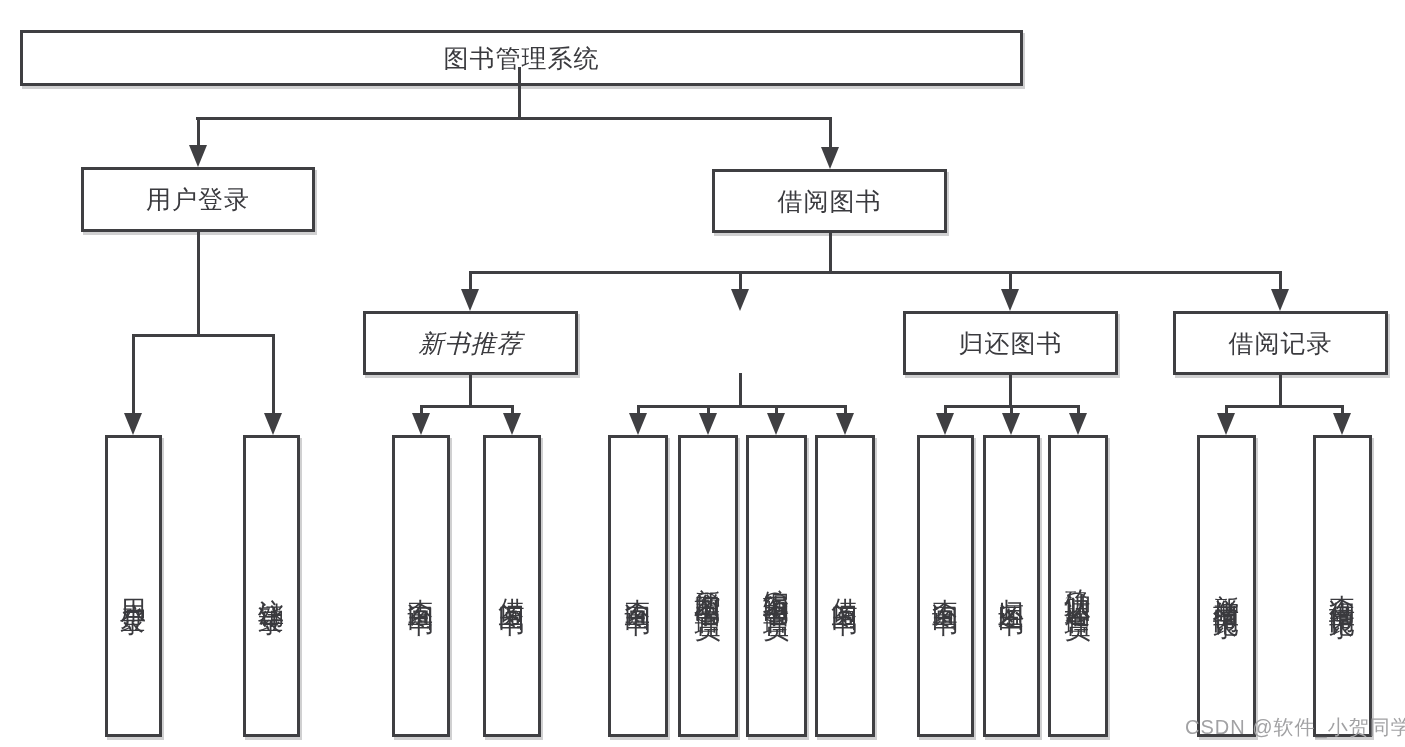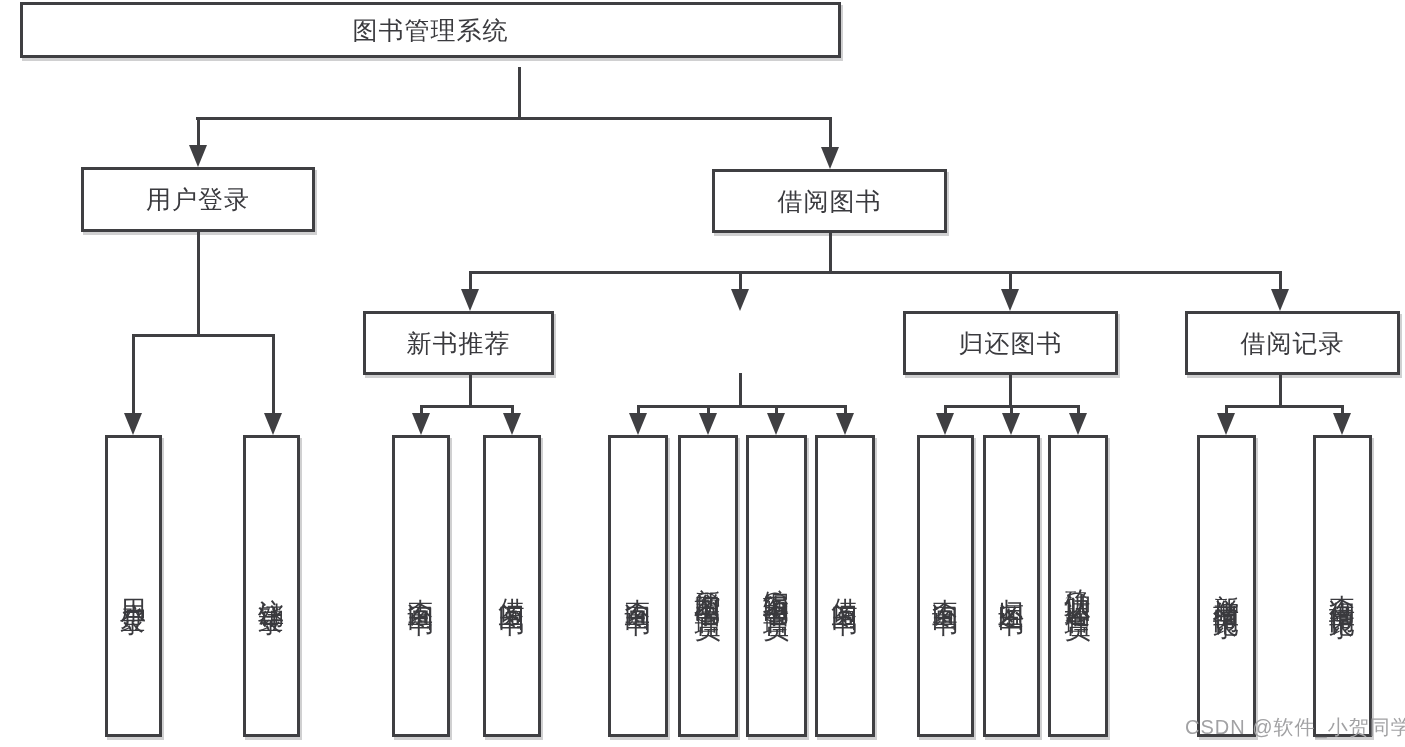--- a/index.html
+++ b/index.html
@@ -55,21 +55,21 @@
     color: #a2a2a4;
     letter-spacing: 1px;
     white-space: nowrap;
   }
 </style>
 </head>
 <body>
 
 <div id="canvas">
 
-  <div class="box hbox" style="left:20px; top:2px; width:821px; height:56px;">
+  <div class="box hbox" style="left:20px; top:30px; width:1003px; height:56px;">
     <span>图书管理系统</span>
   </div>
 
   <div class="vline" style="left:518px; top:67px; height:52px;"></div>
   <div class="hline" style="left:196px; top:117px; width:636px;"></div>
   <div class="vline" style="left:197px; top:117px; height:30px;"></div>
   <div class="arrow" style="left:189px; top:145px;"></div>
   <div class="vline" style="left:829px; top:117px; height:32px;"></div>
   <div class="arrow" style="left:821px; top:147px;"></div>
 
@@ -91,27 +91,27 @@
   <div class="hline" style="left:469px; top:271px; width:813px;"></div>
   <div class="vline" style="left:469px; top:271px; height:20px;"></div>
   <div class="arrow" style="left:461px; top:289px;"></div>
   <div class="vline" style="left:739px; top:271px; height:20px;"></div>
   <div class="arrow" style="left:731px; top:289px;"></div>
   <div class="vline" style="left:1009px; top:271px; height:20px;"></div>
   <div class="arrow" style="left:1001px; top:289px;"></div>
   <div class="vline" style="left:1279px; top:271px; height:20px;"></div>
   <div class="arrow" style="left:1271px; top:289px;"></div>
 
-  <div class="box hbox" style="left:363px; top:311px; width:191px; height:64px;">
+  <div class="box hbox" style="left:363px; top:311px; width:215px; height:64px;font-style:italic;">
     <span>新书推荐</span>
   </div>
   <div class="box hbox" style="left:903px; top:311px; width:215px; height:64px;">
     <span>归还图书</span>
   </div>
-  <div class="box hbox" style="left:1173px; top:311px; width:215px; height:64px;margin-left:12px;">
+  <div class="box hbox" style="left:1173px; top:311px; width:215px; height:64px;">
     <span>借阅记录</span>
   </div>
 
   <div class="vline" style="left:469px; top:373px; height:34px;"></div>
   <div class="hline" style="left:420px; top:405px; width:93px;"></div>
   <div class="vline" style="left:420px; top:405px; height:10px;"></div>
   <div class="arrow" style="left:412px; top:413px;"></div>
   <div class="vline" style="left:511px; top:405px; height:10px;"></div>
   <div class="arrow" style="left:503px; top:413px;"></div>
 

